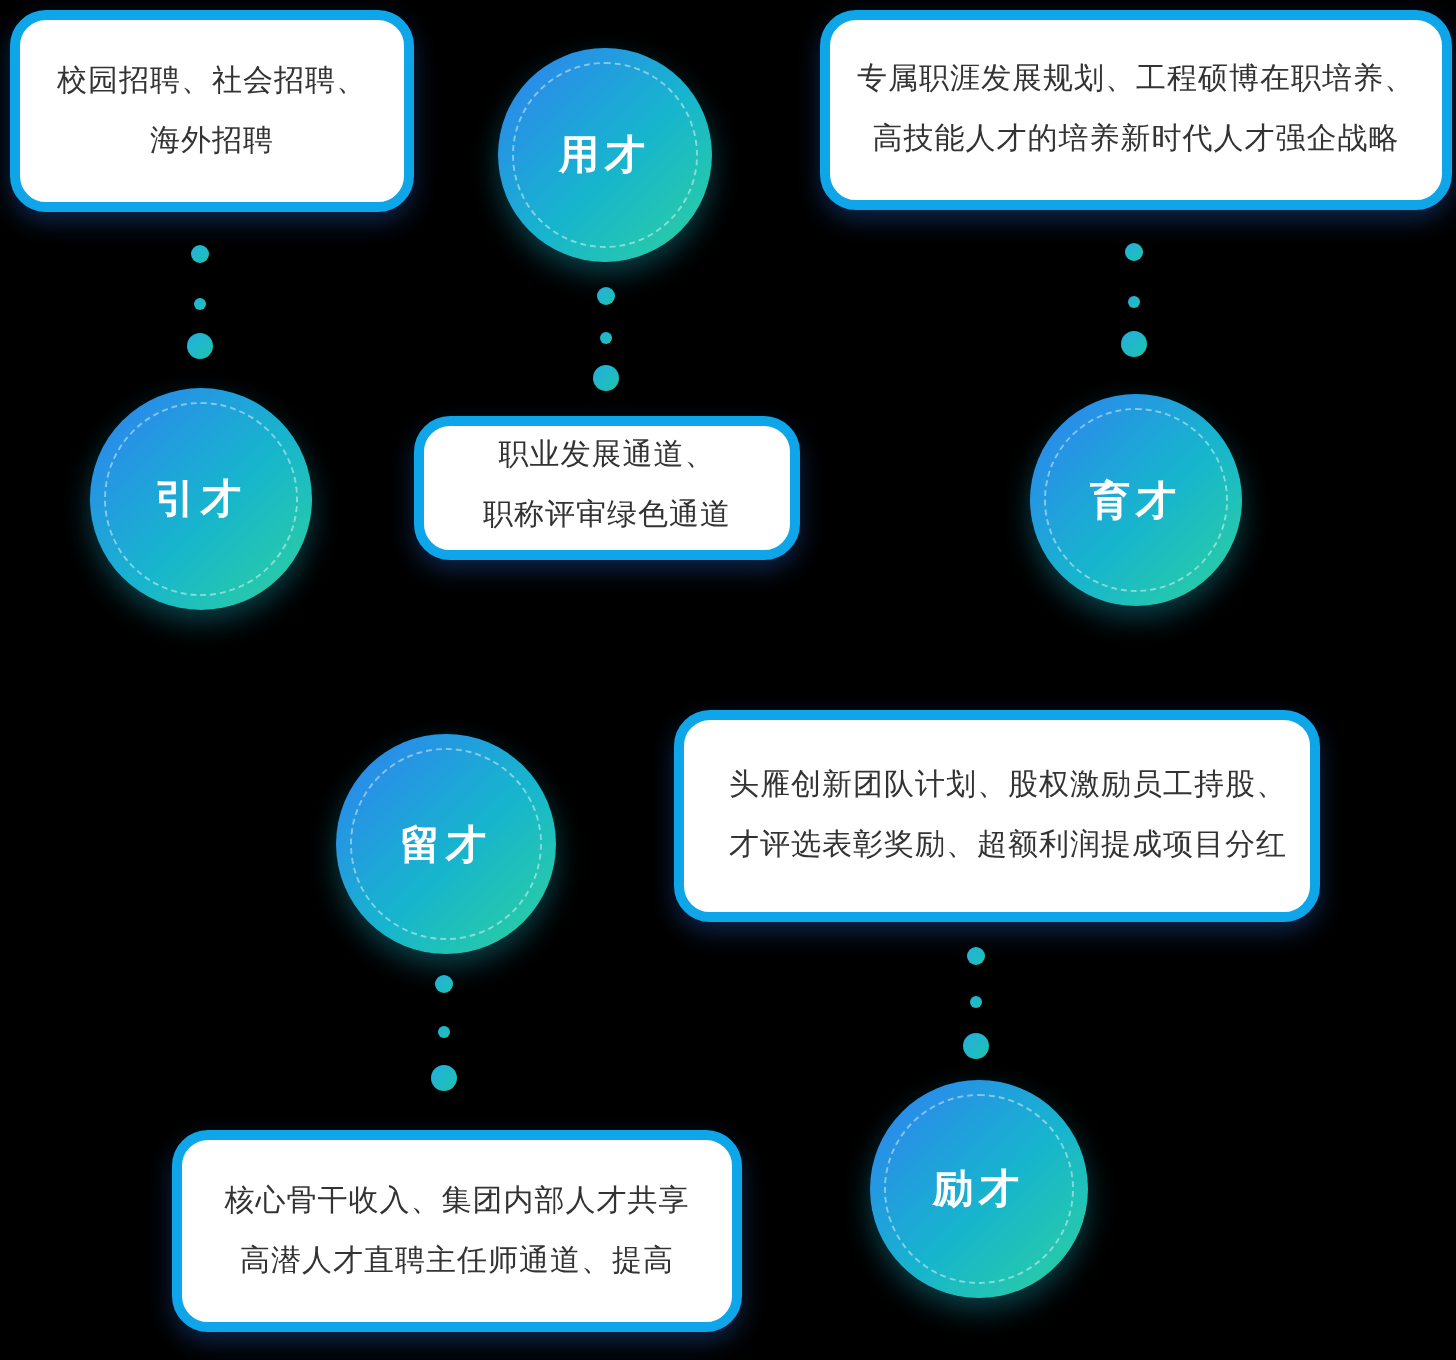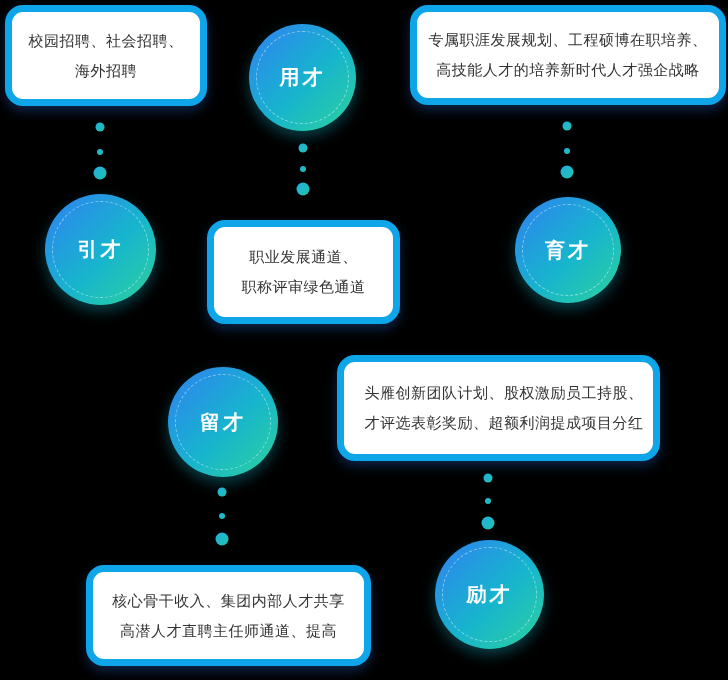--- a/index.html
+++ b/index.html
@@ -11,36 +11,36 @@
     width: 728px;
     height: 680px;
     background: #000;
     overflow: hidden;
   }
 
   
   .bubble {
     position: absolute;
     background: #ffffff;
-    border: 7px solid #0ea5e9;
+    border: 5px solid #0ea5e9;
     border-radius: 18px;
     display: flex;
     flex-direction: column;
     justify-content: center;
     align-items: center;
     text-align: center;
     color: #333333;
     font-size: 15px;
     line-height: 30px;
     letter-spacing: 0.5px;
     box-shadow: 0 5px 12px rgba(42,122,245,0.30);
   }
   .bubble-recruitment { left: 5px;   top: 5px;   width: 202px; height: 101px; }
   .bubble-training    { left: 410px; top: 5px;   width: 316px; height: 100px; align-items: center; }
-  .bubble-career      { left: 207px; top: 220px; width: 193px; height: 104px; }
+  .bubble-career      { left: 207px; top: 208px; width: 193px; height: 72px; font-family: Liberation Mono, monospace; }
   .bubble-incentive   { left: 337px; top: 355px; width: 323px; height: 106px; padding-left: 11px; }
   .bubble-retention   { left: 86px;  top: 565px; width: 285px; height: 101px; }
 
   
   .circle {
     position: absolute;
     border-radius: 50%;
     background: linear-gradient(135deg, #2f80f2 0%, #17b5cd 55%, #2dd29c 100%);
     display: flex;
     align-items: center;

